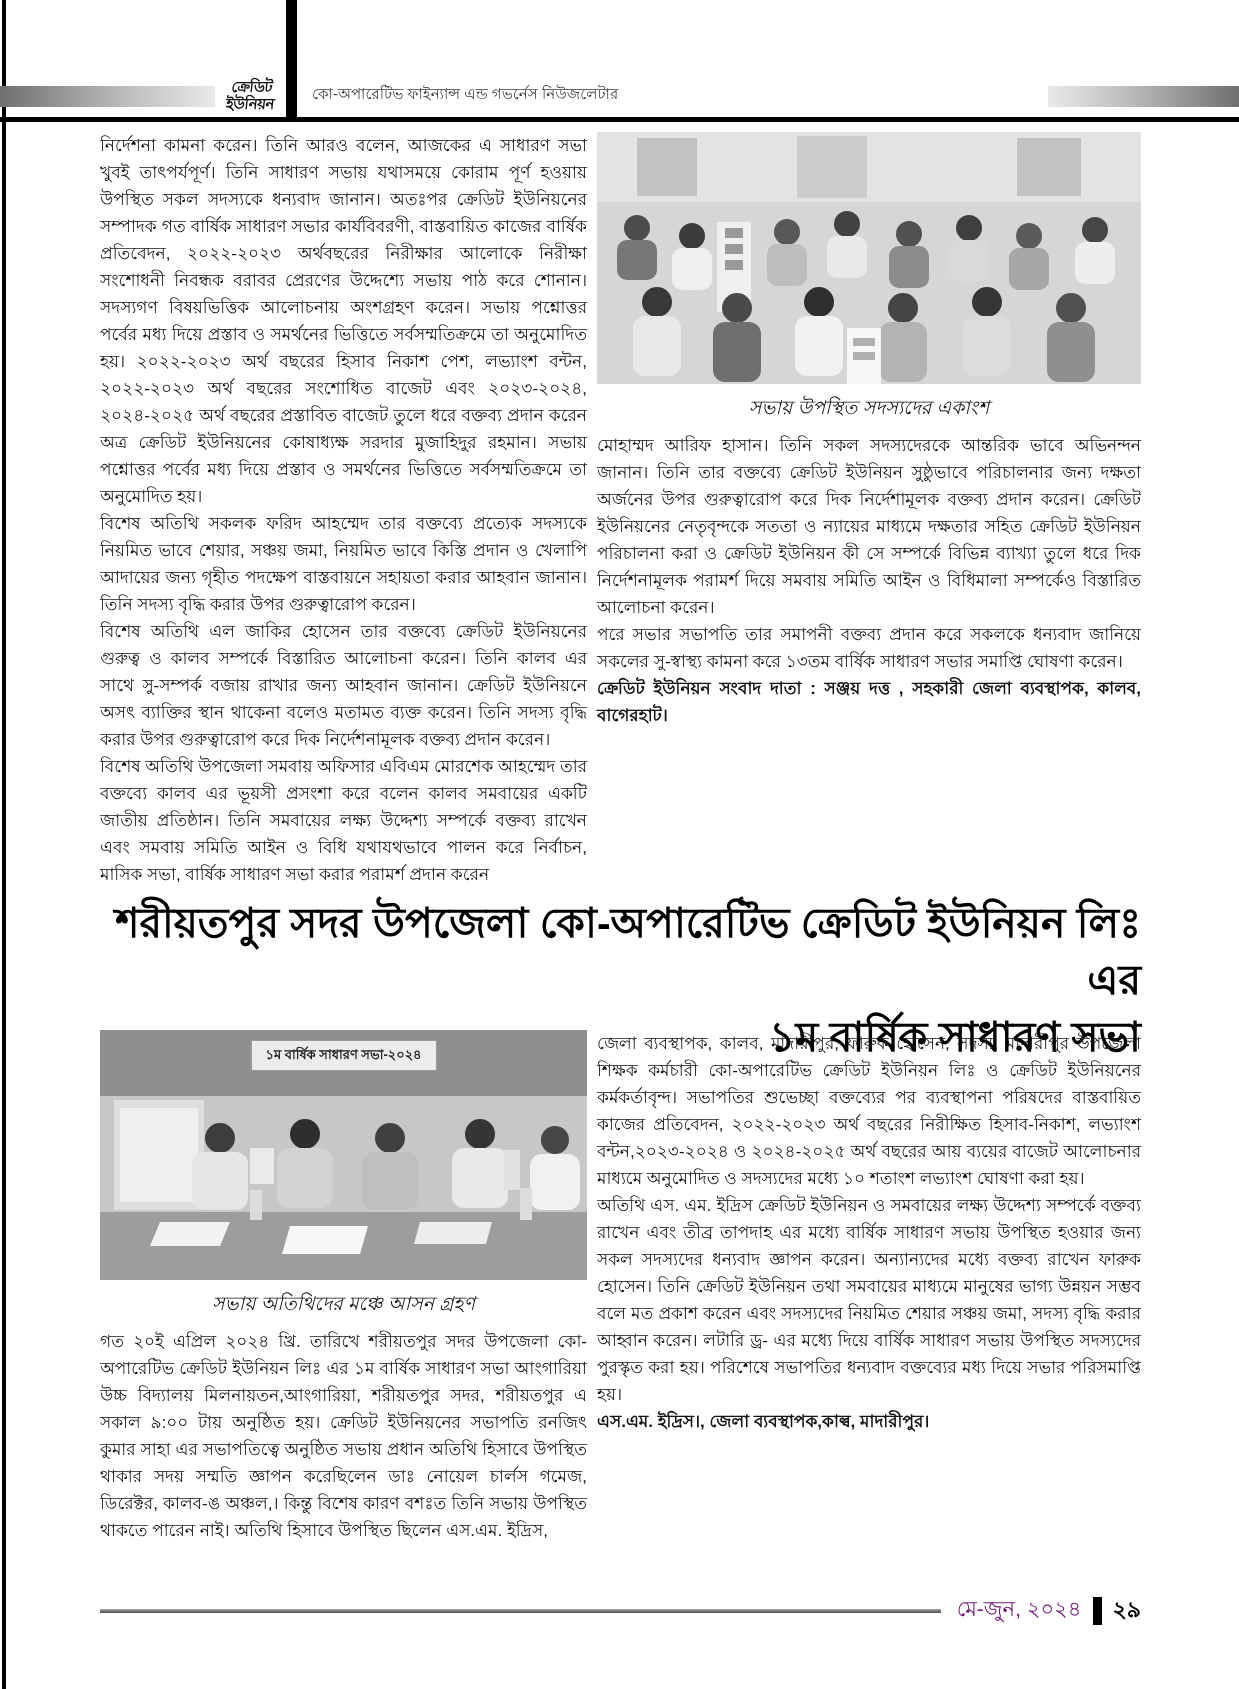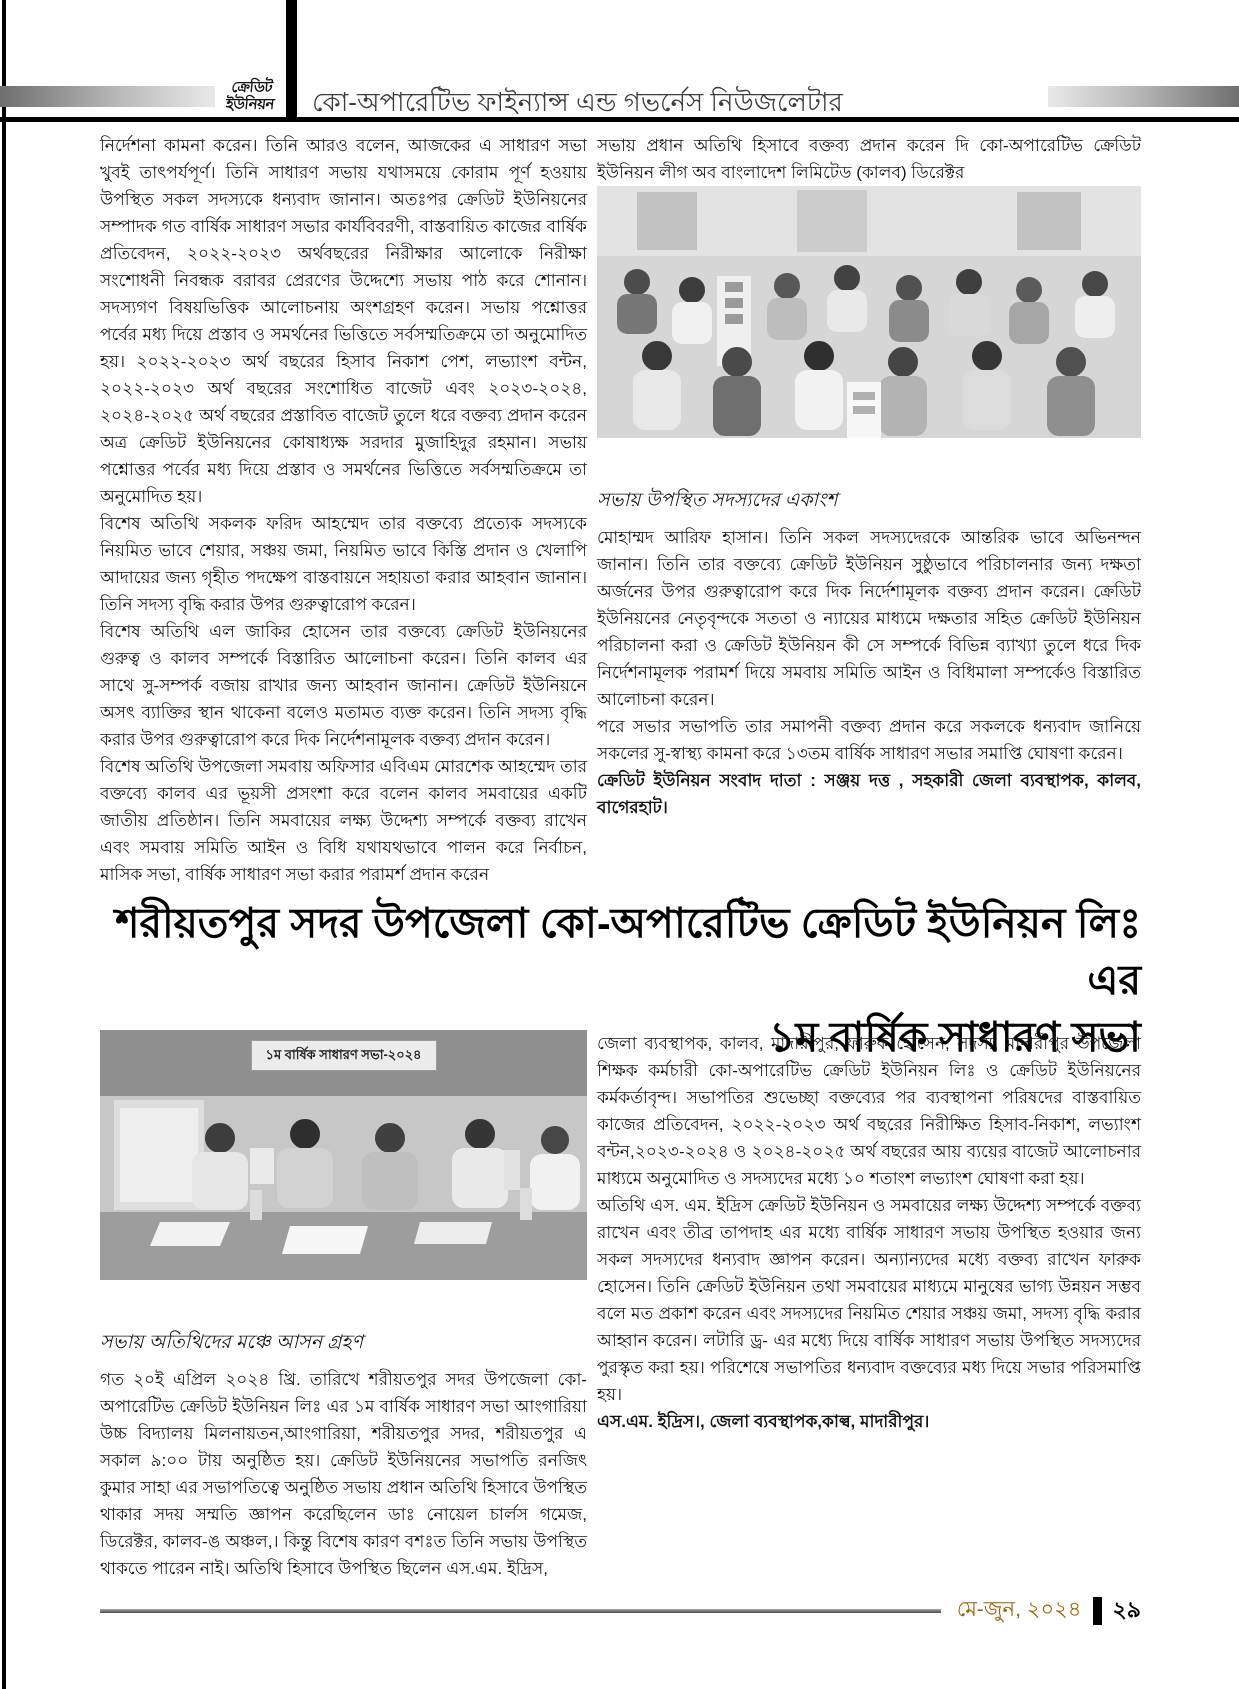--- a/index.html
+++ b/index.html
@@ -7,52 +7,52 @@
         font-family:"Liberation Sans",sans-serif;color:#141414;}
   .edge-line{position:absolute;left:2px;top:0;width:4px;height:1689px;background:#000;}
 
   
   .grad-bar{position:absolute;height:21px;top:86px;}
   .grad-bar.left{left:0;width:215px;background:linear-gradient(to right,#6f6f6f,#b9b9b9 55%,#e9e9e9);}
   .grad-bar.right{left:1048px;width:191px;background:linear-gradient(to left,#6f6f6f,#b9b9b9 55%,#e9e9e9);}
   .logo{position:absolute;left:218px;top:78px;width:66px;height:34px;font-weight:bold;
         font-size:15px;line-height:17px;text-align:center;transform:skewX(-6deg);letter-spacing:-.5px;}
   .header-divider{position:absolute;left:286px;top:0;width:11px;height:118px;background:#000;}
-  .tagline{position:absolute;left:312px;top:82px;font-size:26px;color:#3c3c3c;white-space:nowrap;}
+  .tagline{position:absolute;left:312px;top:82px;font-size:15px;color:#3c3c3c;white-space:nowrap;}
   .header-rule{position:absolute;left:0;top:117px;width:1239px;height:5px;background:#000;}
 
   
   .sec{position:absolute;left:100px;width:1041px;display:flex;gap:10px;}
   .sec1{top:132px;}
   .sec2{top:1030px;}
   .colL1{width:487px;}
   .colR1{width:544px;}
   .colL2{width:487px;}
   .colR2{width:544px;}
   p.body{margin:0;font-size:17px;line-height:27px;text-align:justify;}
   p.body.bold{font-weight:bold;}
-  .caption{font-style:italic;font-size:19px;text-align:left;padding:9px 0 7px 0;margin-top:38px;}
+  .caption{font-style:italic;font-size:19px;text-align:center;padding:9px 0 7px 0;}
 
   
   .headline{position:absolute;left:100px;top:868px;width:1041px;text-align:right;
             font-weight:bold;font-size:41px;line-height:57px;color:#000;}
 
   
   .photo{position:relative;width:100%;background:#cfcfcf;overflow:hidden;}
   .photo1{height:252px;}
   .photo2{height:250px;}
   .photo svg{display:block;width:100%;height:100%;}
   .banner-overlay{position:absolute;left:50%;top:10px;transform:translateX(-50%);
             background:#ececec;color:#222;font-weight:bold;font-size:13px;
             padding:4px 14px;white-space:nowrap;border:1px solid #9a9a9a;}
 
   
   .footer{position:absolute;left:100px;top:1592px;width:1041px;display:flex;align-items:center;}
   .foot-line{flex:1;height:4px;background:linear-gradient(to bottom,#a8a8a8,#4c4c4c);margin-right:16px;}
-  .foot-date{font-size:21px;color:#a16207;white-space:nowrap;margin-right:12px;}
+  .foot-date{font-size:21px;color:#701a75;white-space:nowrap;margin-right:12px;}
   .foot-bar{width:9px;height:28px;background:#000;margin-right:10px;}
   .foot-page{font-size:22px;font-weight:bold;color:#000;}
 </style>
 </head>
 <body>
 
 <div class="page">
 
   <div class="edge-line"></div>
 
@@ -66,21 +66,20 @@
   </header>
 
   <section class="sec sec1">
     <div class="colL1">
       <p class="body">নির্দেশনা কামনা করেন। তিনি আরও বলেন, আজকের এ সাধারণ সভা খুবই তাৎপর্যপূর্ণ। তিনি সাধারণ সভায় যথাসময়ে কোরাম পূর্ণ হওয়ায় উপস্থিত সকল সদস্যকে ধন্যবাদ জানান। অতঃপর ক্রেডিট ইউনিয়নের সম্পাদক গত বার্ষিক সাধারণ সভার কার্যবিবরণী, বাস্তবায়িত কাজের বার্ষিক প্রতিবেদন, ২০২২-২০২৩ অর্থবছরের নিরীক্ষার আলোকে নিরীক্ষা সংশোধনী নিবন্ধক বরাবর প্রেরণের উদ্দেশ্যে সভায় পাঠ করে শোনান। সদস্যগণ বিষয়ভিত্তিক আলোচনায় অংশগ্রহণ করেন। সভায় পশ্নোত্তর পর্বের মধ্য দিয়ে প্রস্তাব ও সমর্থনের ভিত্তিতে সর্বসম্মতিক্রমে তা অনুমোদিত হয়। ২০২২-২০২৩ অর্থ বছরের হিসাব নিকাশ পেশ, লভ্যাংশ বন্টন, ২০২২-২০২৩ অর্থ বছরের সংশোধিত বাজেট এবং ২০২৩-২০২৪, ২০২৪-২০২৫ অর্থ বছরের প্রস্তাবিত বাজেট তুলে ধরে বক্তব্য প্রদান করেন অত্র ক্রেডিট ইউনিয়নের কোষাধ্যক্ষ সরদার মুজাহিদুর রহমান। সভায় পশ্নোত্তর পর্বের মধ্য দিয়ে প্রস্তাব ও সমর্থনের ভিত্তিতে সর্বসম্মতিক্রমে তা অনুমোদিত হয়।</p>
       <p class="body">বিশেষ অতিথি সকলক ফরিদ আহম্মেদ তার বক্তব্যে প্রত্যেক সদস্যকে নিয়মিত ভাবে শেয়ার, সঞ্চয় জমা, নিয়মিত ভাবে কিস্তি প্রদান ও খেলাপি আদায়ের জন্য গৃহীত পদক্ষেপ বাস্তবায়নে সহায়তা করার আহবান জানান। তিনি সদস্য বৃদ্ধি করার উপর গুরুত্বারোপ করেন।</p>
       <p class="body">বিশেষ অতিথি এল জাকির হোসেন তার বক্তব্যে ক্রেডিট ইউনিয়নের গুরুত্ব ও কালব সম্পর্কে বিস্তারিত আলোচনা করেন। তিনি কালব এর সাথে সু-সম্পর্ক বজায় রাখার জন্য আহবান জানান। ক্রেডিট ইউনিয়নে অসৎ ব্যাক্তির স্থান থাকেনা বলেও মতামত ব্যক্ত করেন। তিনি সদস্য বৃদ্ধি করার উপর গুরুত্বারোপ করে দিক নির্দেশনামূলক বক্তব্য প্রদান করেন।</p>
       <p class="body">বিশেষ অতিথি উপজেলা সমবায় অফিসার এবিএম মোরশেক আহম্মেদ তার বক্তব্যে কালব এর ভূয়সী প্রসংশা করে বলেন কালব সমবায়ের একটি জাতীয় প্রতিষ্ঠান। তিনি সমবায়ের লক্ষ্য উদ্দেশ্য সম্পর্কে বক্তব্য রাখেন এবং সমবায় সমিতি আইন ও বিধি যথাযথভাবে পালন করে নির্বাচন, মাসিক সভা, বার্ষিক সাধারণ সভা করার পরামর্শ প্রদান করেন</p>
     </div>
     <div class="colR1">
-      <p class="body">সভায় প্রধান অতিথি হিসাবে বক্তব্য প্রদান করেন দি কো-অপারেটিভ ক্রেডিট ইউনিয়ন লীগ অব বাংলাদেশ লিমিটেড (কালব) ডিরেক্টর</p>
 
       <div class="photo photo1">
         <svg viewBox="0 0 544 252" preserveAspectRatio="none">
           <rect x="0" y="0" width="544" height="252" fill="#d6d6d6"></rect>
           <rect x="0" y="0" width="544" height="70" fill="#e3e3e3"></rect>
           <rect x="40" y="6" width="60" height="58" fill="#c2c2c2"></rect>
           <rect x="200" y="4" width="70" height="62" fill="#cccccc"></rect>
           <rect x="420" y="6" width="64" height="58" fill="#c2c2c2"></rect>
           <rect x="120" y="90" width="34" height="90" fill="#efefef"></rect>
           <rect x="128" y="96" width="18" height="10" fill="#9a9a9a"></rect>

